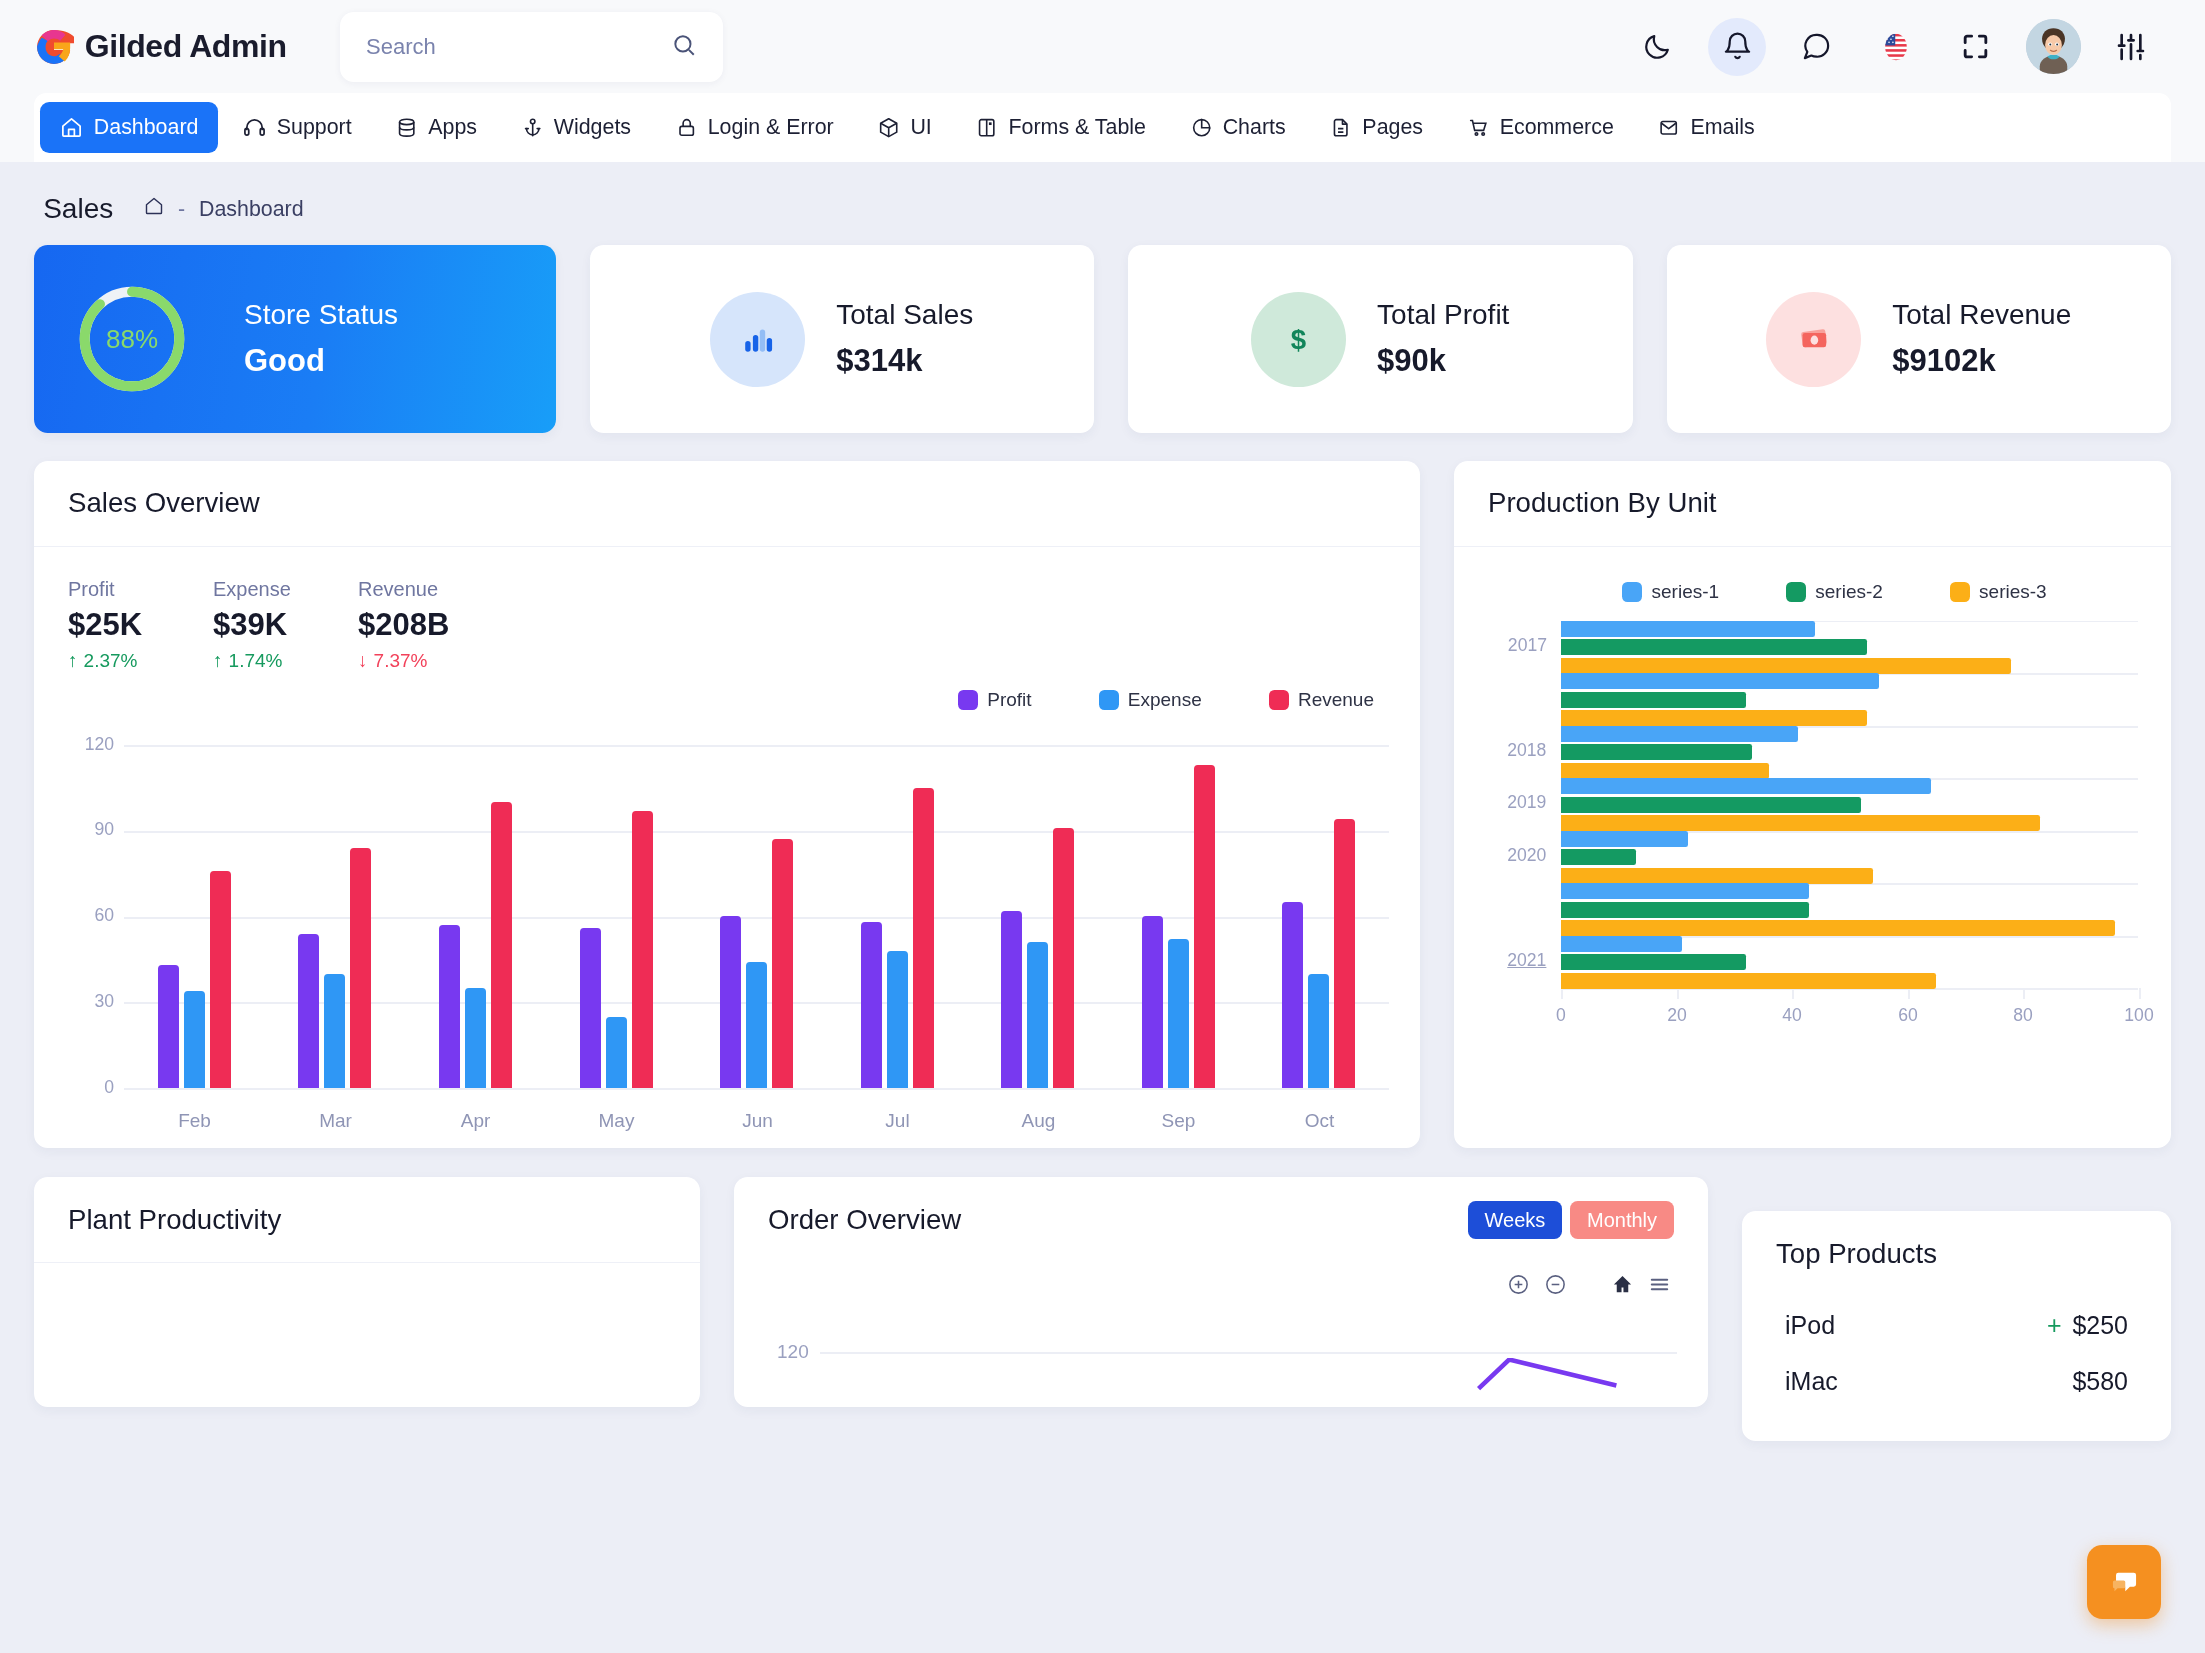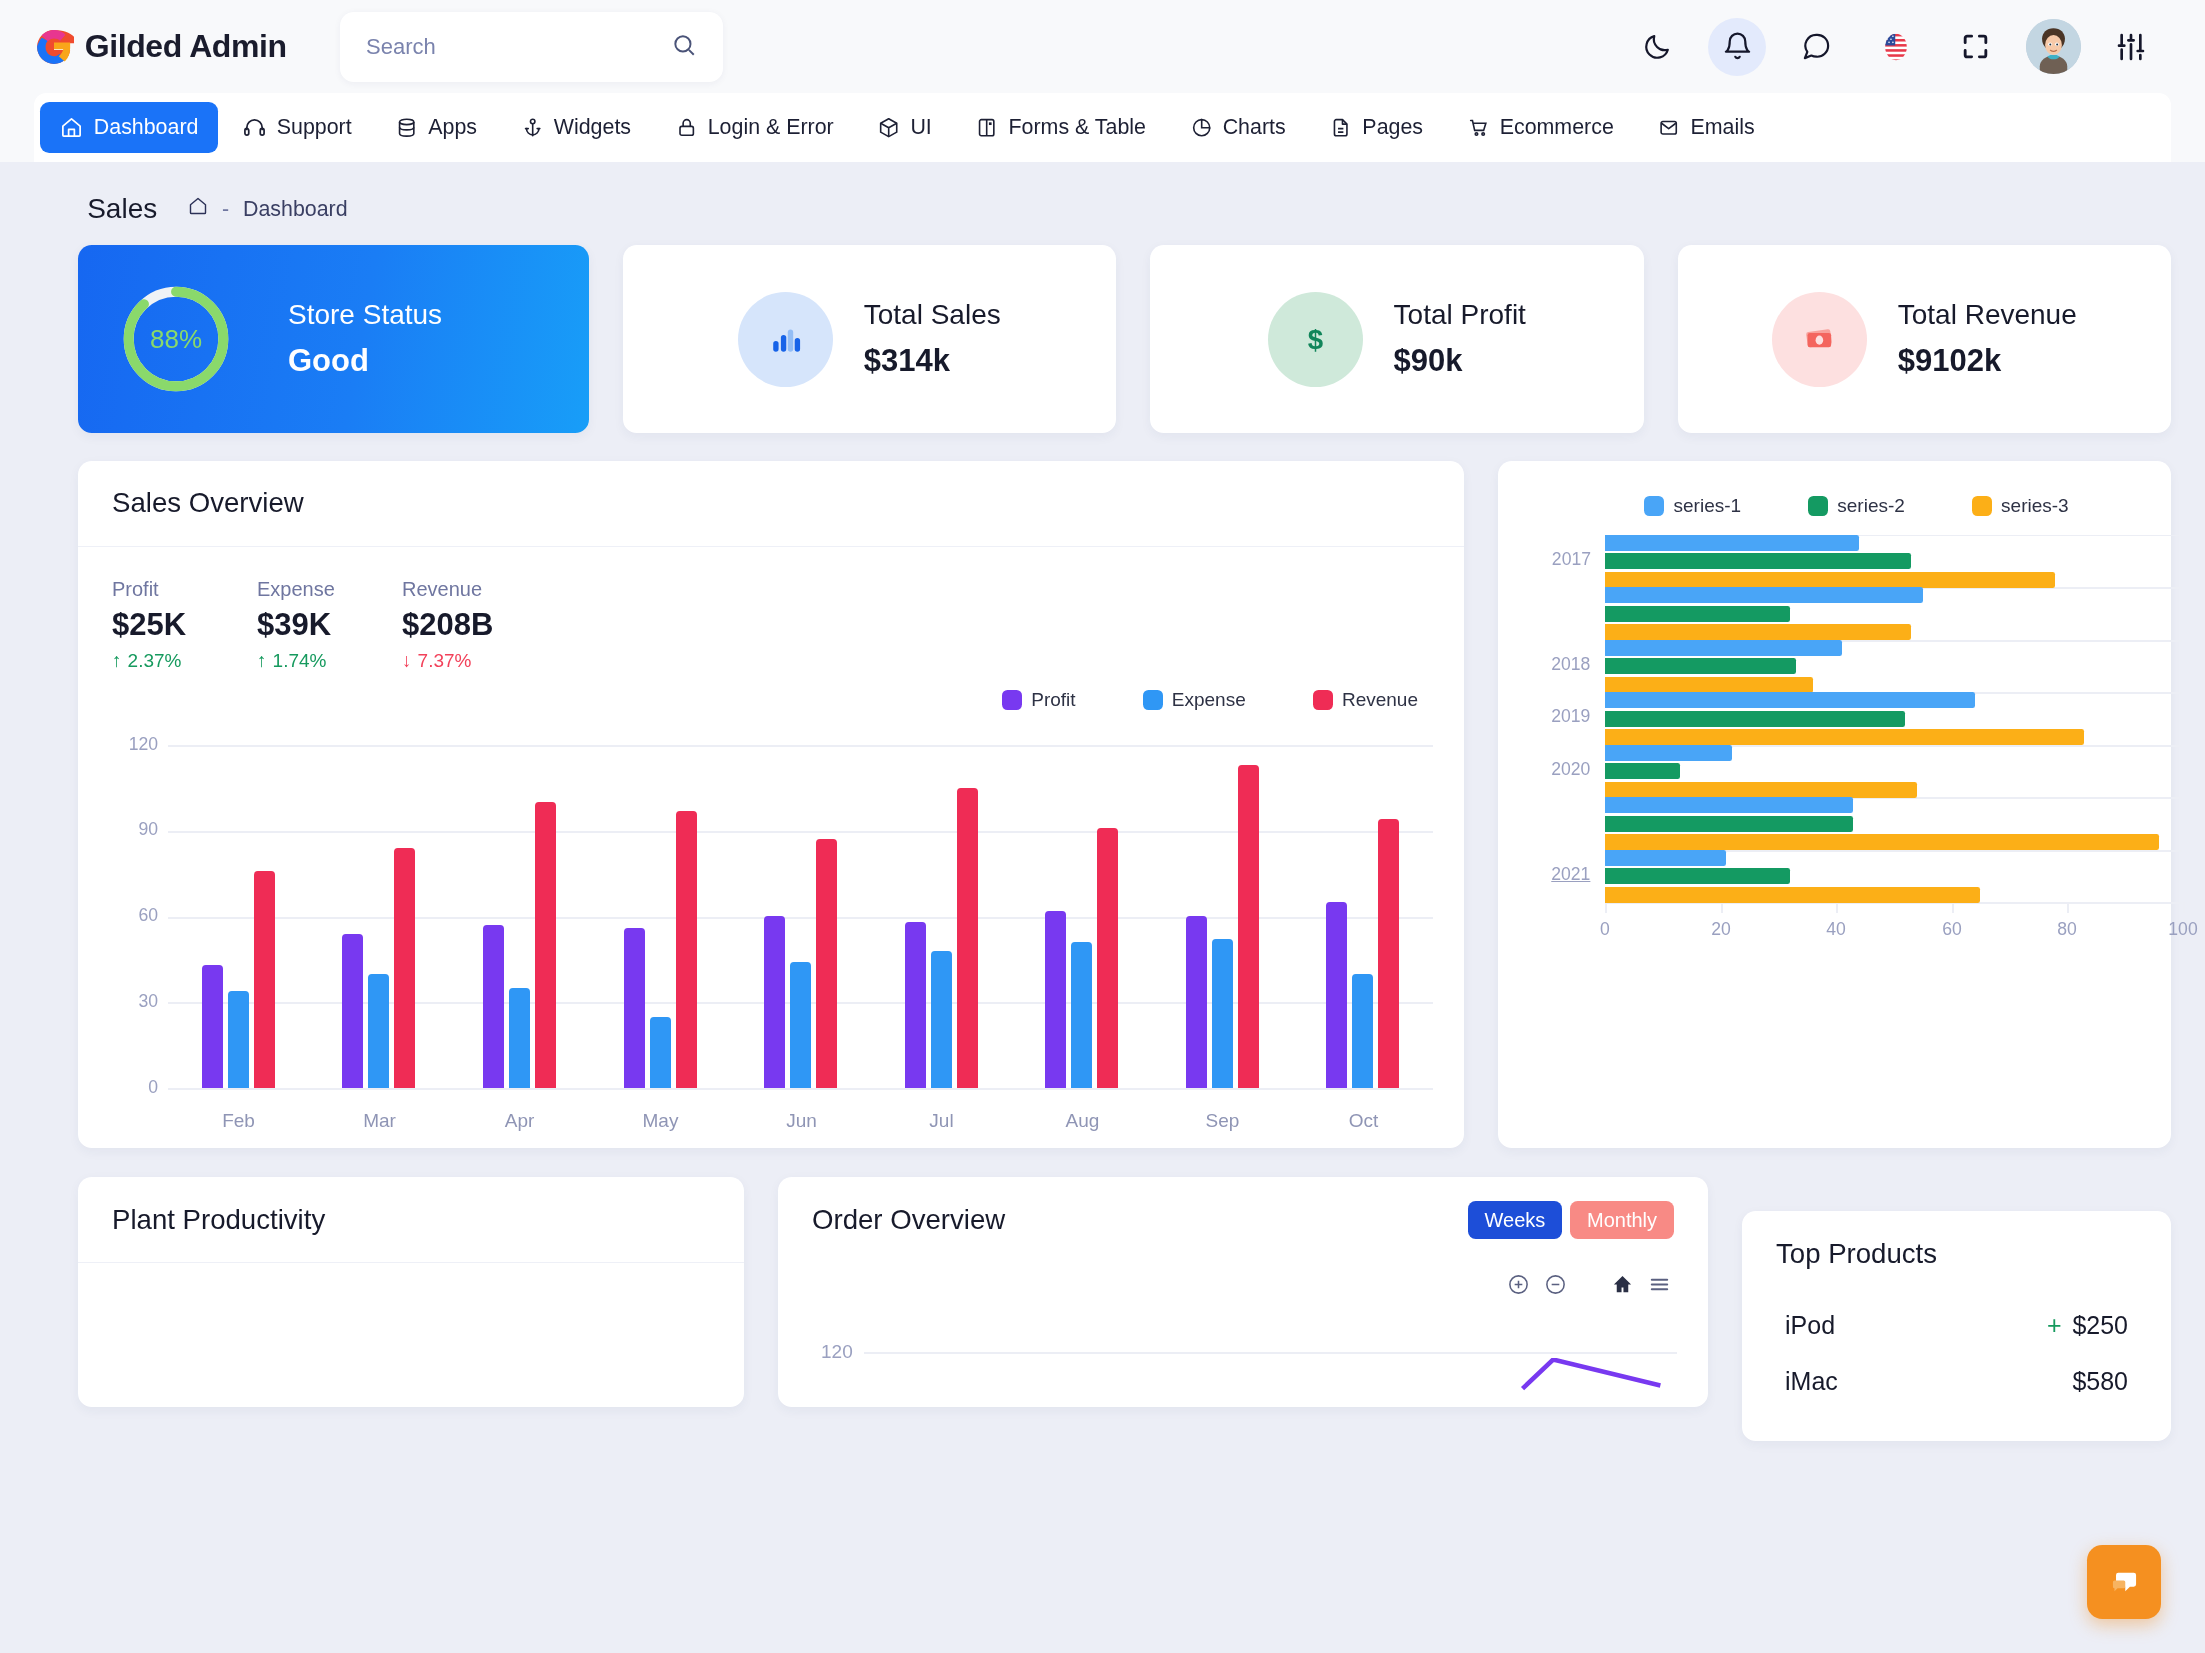--- a/index.html
+++ b/index.html
@@ -46,21 +46,21 @@
     display: flex; align-items: center; padding: 0 6.1px; gap: 4.6px;
   }
   .navitem {
     display: flex; align-items: center; gap: 10.7px;
     padding: 0 20px; height: 51px; border-radius: 9.2px;
     font-size: 21.4px; color: #1d2034; white-space: nowrap;
   }
   .navitem.active { background: #1a73f8; color: #fff; }
   .navitem .ico { display: flex; align-items: center; }
   
-  .page { padding: 0 34px; margin-left: 44px; }
+  .page { padding: 0 34px; }
   .crumbrow { display: flex; align-items: center; gap: 31px; padding: 31px 9.2px 20px; }
   .crumb-title { font-size: 28px; color: #171a2b; }
   .crumb { display: flex; align-items: center; gap: 13.8px; font-size: 21.4px; color: #3a3f63; }
   .crumb .sep { color: #6f76a0; }
   
   .stats { display: flex; gap: 34px; }
   .card { background: #fff; border-radius: 13.8px; box-shadow: 0 3.1px 10.7px rgba(40,50,100,.05); }
   .stat {
     flex: 1; height: 188px; display: flex; align-items: center;
     justify-content: center; gap: 31px; padding: 0 23px;
@@ -533,20 +533,23 @@
           <div class="grp bars" style="left: 1248px; top: 26px; height: 343px;">
             <div class="bar" style="background: rgb(120, 57, 240); height: 186px;"></div>
             <div class="bar" style="background: rgb(47, 151, 245); height: 114px;"></div>
             <div class="bar" style="background: rgb(239, 44, 85); height: 269px;"></div>
           </div>
           <div class="xlab" style="left: 1215px; width: 141px; top: 391px;">Oct</div>
         </div>
     </div>
 
     <div class="card prod-panel">
+      <div class="panel-hd">
+        <span class="panel-title">Production By Unit</span>
+      </div>
       <div class="legend" id="prod-legend" style="justify-content:center;padding-top:34px">
           <div class="lg">
             <span class="sw" style="background:#49a5f7"></span>
             <span>series-1</span>
           </div>
           <div class="lg">
             <span class="sw" style="background:#149a62"></span>
             <span>series-2</span>
           </div>
           <div class="lg">

